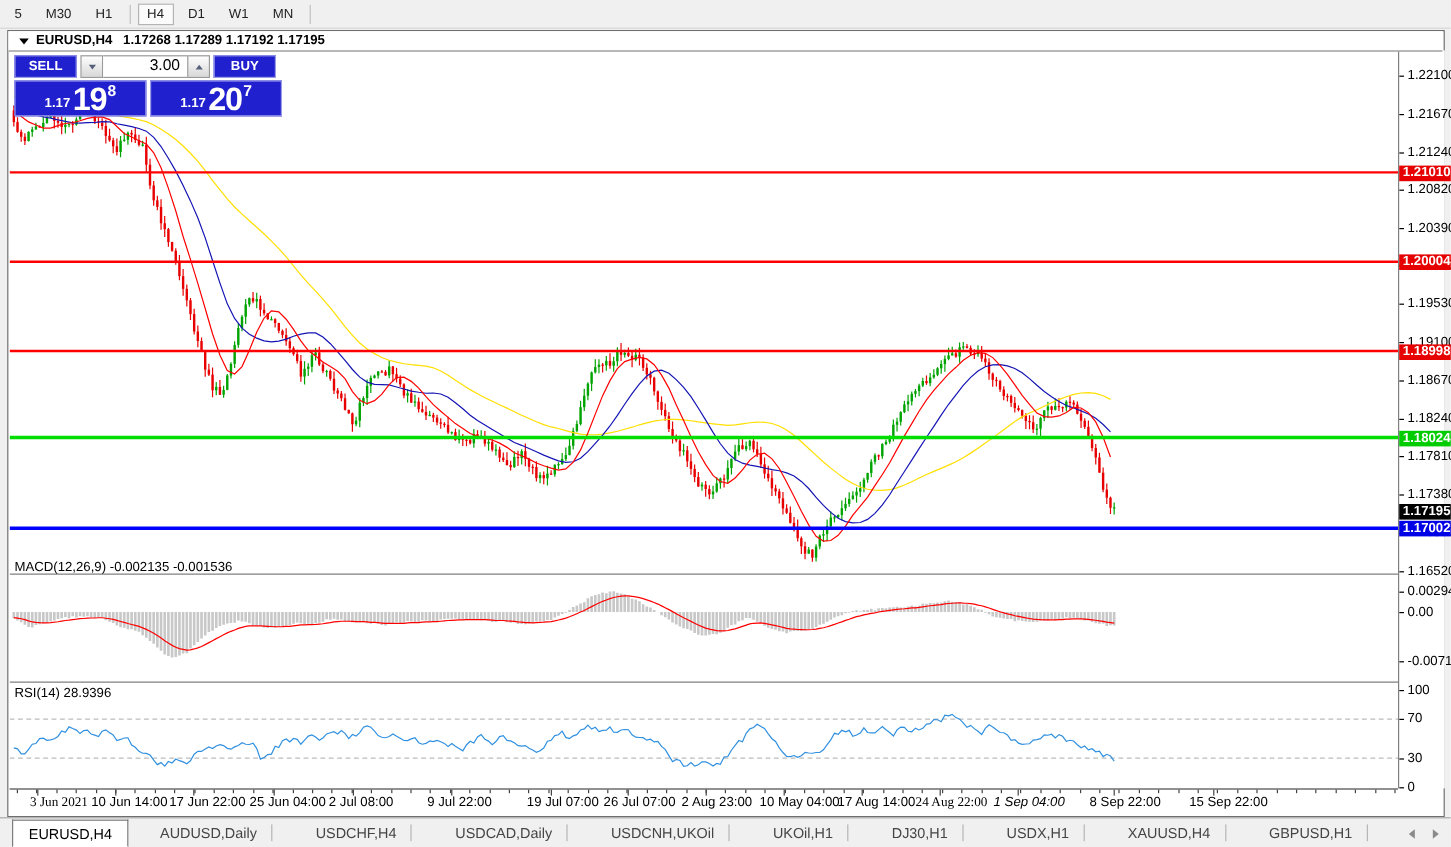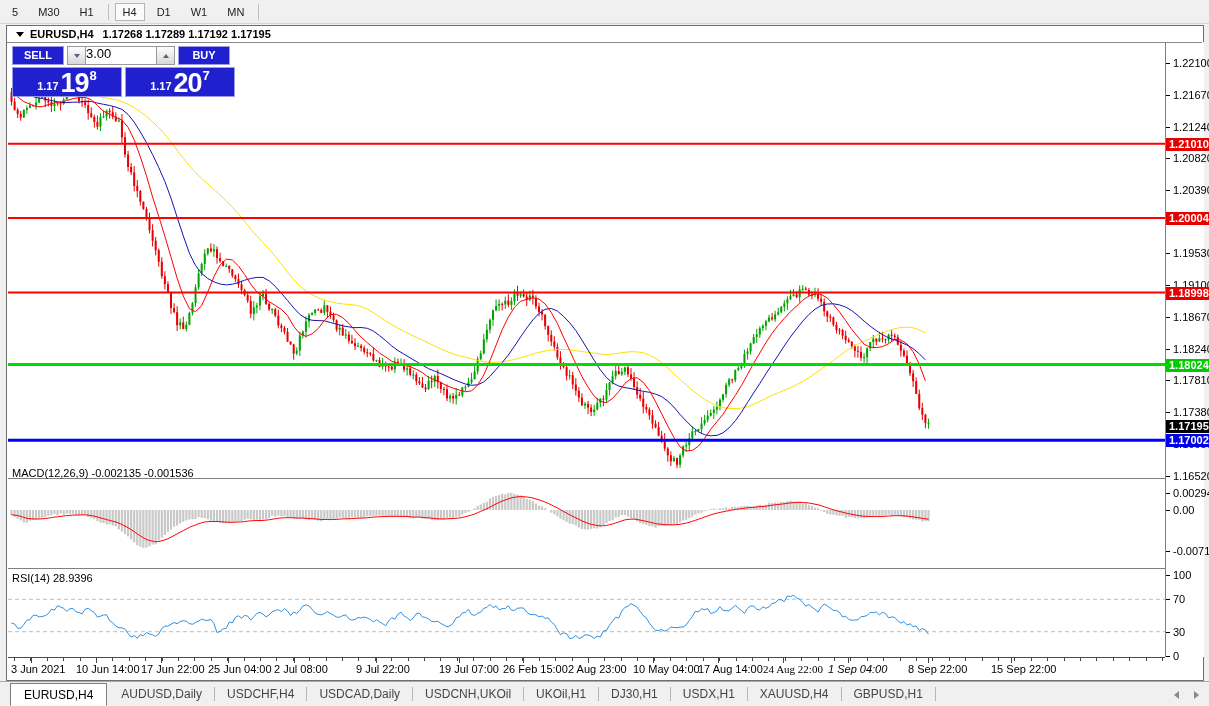--- a/index.html
+++ b/index.html
@@ -27,35 +27,35 @@
   .ind-label{position:absolute;z-index:3;white-space:nowrap}
   
   .time-axis{position:absolute;left:8px;top:657px;width:1157px;height:22px;background:#fff;border-top:1px solid #4a4a4a;z-index:3}
   .tlabel{position:absolute;top:5px;white-space:nowrap}
   .ttick{position:absolute;top:0;width:1px;height:3px;background:#444}
   .ttick.major{height:5px}
   
   .tabbar{position:absolute;left:0;top:681px;width:1209px;height:25px;background:#f0f0f0;
           border-top:1px solid #a8a8a8;display:flex;align-items:stretch;padding-left:8px;box-sizing:border-box}
   .tab{display:flex;align-items:center;padding:0 13px;color:#454545;position:relative;font-size:12px}
-  .tab:not(.active){border-right:1px solid #b6b6b6;margin:5px 0;padding:0 12px}
+  .tab:not(.active){border-right:1px solid #b6b6b6;margin:5px 12px;padding:0 12px}
   .tab.active{background:#fff;border:1px solid #7d7d7d;border-bottom:1px solid #fff;color:#000;margin:1px 2px 0 2px}
   .scrollers{position:absolute;right:10px;top:691px;display:flex;gap:15px;z-index:5}
   .arrow-l{width:0;height:0;border-top:4px solid transparent;border-bottom:4px solid transparent;border-right:5px solid #8a8a8a}
   .arrow-r{width:0;height:0;border-top:4px solid transparent;border-bottom:4px solid transparent;border-left:5px solid #8a8a8a}
   
   .trade{position:absolute;left:12px;top:46px;z-index:6;width:224px}
   .trow1{display:flex;height:19px}
   .btn-sell,.btn-buy{width:52px;background:#2020cf;color:#fff;text-align:center;line-height:17px;
                      border:1px solid #9a9ae8;box-sizing:border-box;font-weight:bold}
   .spin{width:19px;background:linear-gradient(#fdfdfd,#d8d8d8);border:1px solid #9a9a9a;box-sizing:border-box;
         display:flex;align-items:center;justify-content:center}
   .spin.dn{margin-left:3px}
   .spin.up{margin-right:3px}
-  .vol{width:70px;border:1px solid #9a9a9a;border-left:none;border-right:none;text-align:left;
+  .vol{width:70px;border:1px solid #9a9a9a;border-left:none;border-right:none;text-align:right;
        padding:0 6px 4px 0;font:13px "Liberation Sans",sans-serif;box-sizing:border-box;height:19px;outline:none}
   .tri-s-dn{width:0;height:0;border-left:3px solid transparent;border-right:3px solid transparent;border-top:4px solid #55607a}
   .tri-s-up{width:0;height:0;border-left:3px solid transparent;border-right:3px solid transparent;border-bottom:4px solid #55607a}
   .trow2{display:flex;margin-top:2px;gap:3px}
   .pbox{width:110px;height:30px;background:#2020cf;border:1px solid #9a9ae8;color:#fff;
         display:flex;align-items:flex-end;justify-content:center;box-sizing:border-box}
   .pbox .sm{font-size:11px;font-weight:bold;margin:0 2px 4px 0}
   .pbox .lg{font-size:27px;line-height:25px;font-weight:bold;letter-spacing:-1px}
   .pbox .sp{font-size:13px;font-weight:bold;margin:0 0 13px 1px}
 </style>
@@ -1145,35 +1145,35 @@
     <div class="ttick" style="left: 1023px;"></div>
     <div class="ttick" style="left: 1039px;"></div>
     <div class="ttick" style="left: 1056px;"></div>
     <div class="ttick" style="left: 1072px;"></div>
     <div class="ttick" style="left: 1088px;"></div>
     <div class="ttick" style="left: 1105px;"></div>
     <div class="ttick" style="left: 1121px;"></div>
     <div class="ttick" style="left: 1138px;"></div>
     <div class="ttick" style="left: 1154px;"></div>
     <div class="ttick major" style="left: 23px;"></div>
-    <div class="tlabel" style="left: 3px;">3 Jun 2021</div>
+    <div class="tlabel" style="left: 17px; font-family: Liberation Serif, serif;">3 Jun 2021</div>
     <div class="ttick major" style="left: 88px;"></div>
     <div class="tlabel" style="left: 68px;">10 Jun 14:00</div>
     <div class="ttick major" style="left: 153px;"></div>
     <div class="tlabel" style="left: 133px;">17 Jun 22:00</div>
     <div class="ttick major" style="left: 220px;"></div>
     <div class="tlabel" style="left: 200px;">25 Jun 04:00</div>
     <div class="ttick major" style="left: 286px;"></div>
     <div class="tlabel" style="left: 266px;">2 Jul 08:00</div>
     <div class="ttick major" style="left: 368px;"></div>
     <div class="tlabel" style="left: 348px;">9 Jul 22:00</div>
     <div class="ttick major" style="left: 451px;"></div>
     <div class="tlabel" style="left: 431px;">19 Jul 07:00</div>
     <div class="ttick major" style="left: 515px;"></div>
-    <div class="tlabel" style="left: 495px;">26 Feb 15:00</div>
+    <div class="tlabel" style="left: 495px;">26 Jul 07:00</div>
     <div class="ttick major" style="left: 580px;"></div>
     <div class="tlabel" style="left: 560px;">2 Aug 23:00</div>
     <div class="ttick major" style="left: 645px;"></div>
     <div class="tlabel" style="left: 625px;">10 May 04:00</div>
     <div class="ttick major" style="left: 710px;"></div>
     <div class="tlabel" style="left: 690px;">17 Aug 14:00</div>
     <div class="ttick major" style="left: 775px;"></div>
     <div class="tlabel" style="left: 755px; font-family: Liberation Serif, serif;">24 Aug 22:00</div>
     <div class="ttick major" style="left: 840px;"></div>
     <div class="tlabel" style="left: 820px; font-style: italic;">1 Sep 04:00</div>

